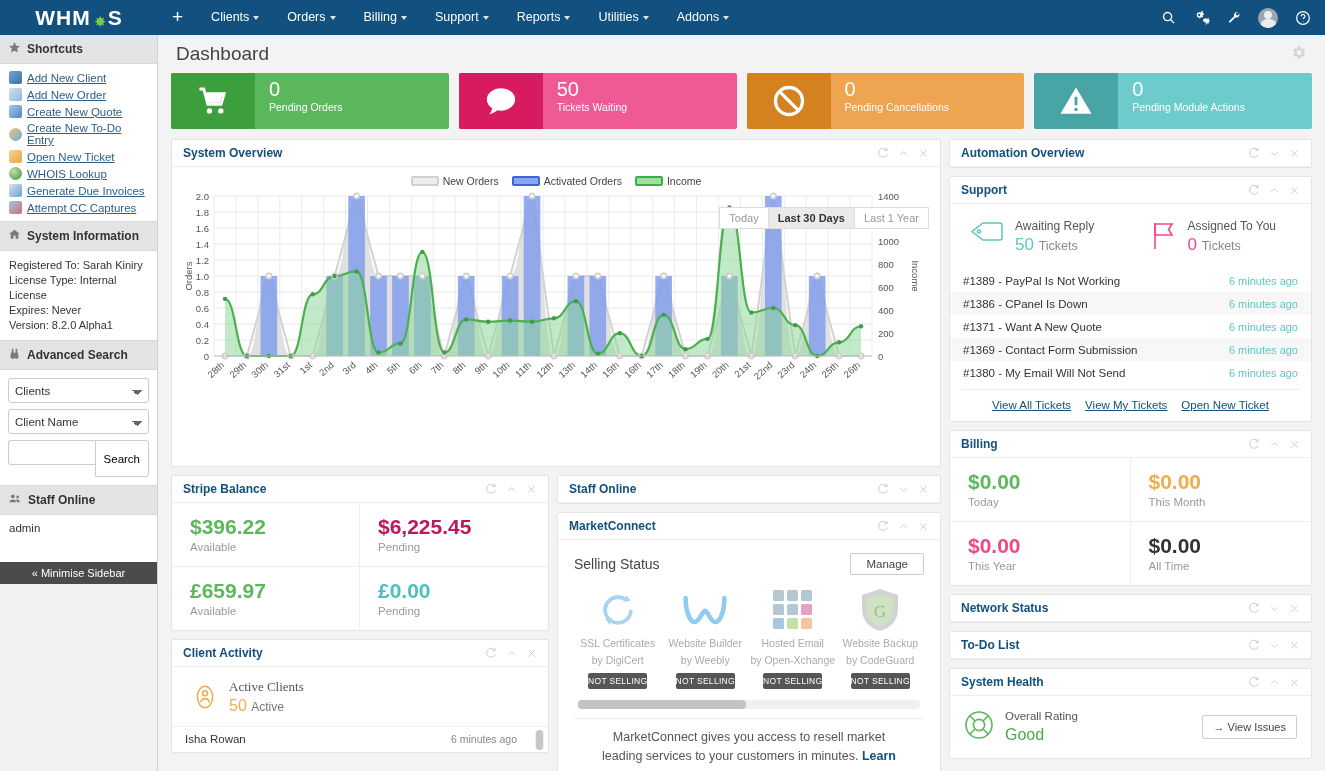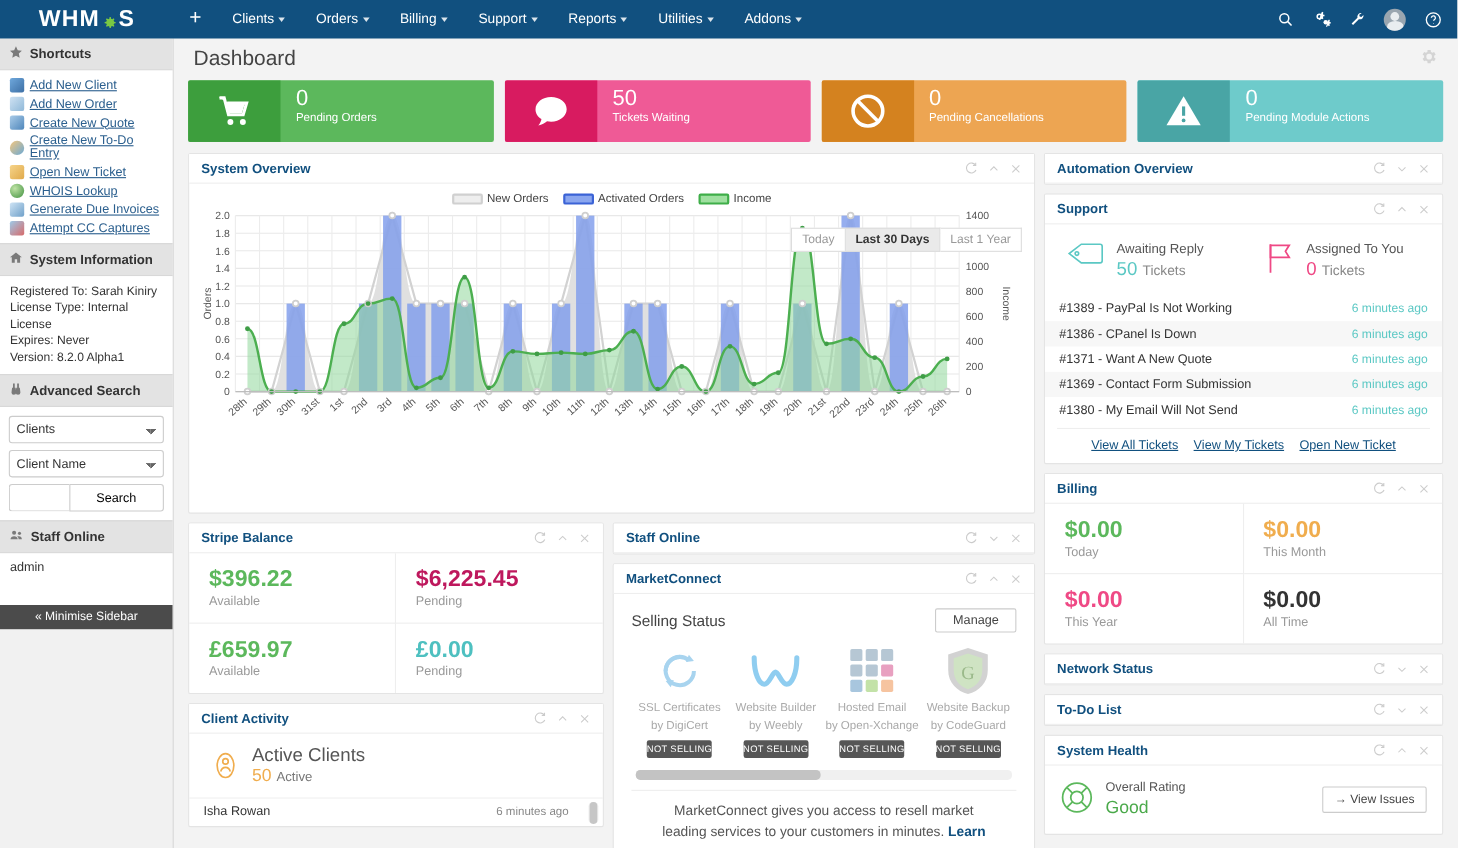--- a/index.html
+++ b/index.html
@@ -52,21 +52,21 @@
   .adv-sel {
     width:100%; height:25px; font-size:11.5px; border:1px solid #ccc; border-radius:3px;
     padding:0 6px; margin-bottom:6px; background:#fff; color:#333;
     font-family:"Liberation Sans",sans-serif; appearance:none;
     background-image:linear-gradient(45deg,transparent 50%,#666 50%),linear-gradient(135deg,#666 50%,transparent 50%);
     background-position:calc(100% - 11px) 11px, calc(100% - 6px) 11px;
     background-size:5px 5px,5px 5px; background-repeat:no-repeat;
   }
   .adv-row { display:flex; }
   .adv-input { flex:1; height:25px; border:1px solid #ccc; border-right:none; border-radius:3px 0 0 3px; font-size:11.5px; padding:0 5px; min-width:0;}
-  .adv-btn { height:25px; border:1px solid #ccc; background:#fff; border-radius:0 3px 3px 0; font-size:11.5px; padding:0 24px; cursor:pointer; font-family:"Liberation Sans",sans-serif;}
+  .adv-btn { height:37px; border:1px solid #ccc; background:#fff; border-radius:0 3px 3px 0; font-size:11.5px; padding:0 8px; cursor:pointer; font-family:"Liberation Sans",sans-serif;}
   .staff-body { background:#fff; padding:7px 9px 28px; font-size:11.5px; color:#333;}
   .minimise { background:#4b4b4b; color:#fff; font-size:11px; text-align:center; padding:5px 0; cursor:pointer;}
 
   
   #pagehead { height:38px; display:flex; align-items:center; padding:0 18px; background:#f3f3f3;}
   #pagetitle { font-size:19px; color:#444; font-weight:normal;}
   #pagegear { margin-left:auto; cursor:pointer; opacity:.45;}
 
   
   #stats { display:flex; gap:10px; padding:0 13px 10px;}
@@ -116,21 +116,21 @@
   .tick-row { display:flex; align-items:center; padding:5.5px 13px; font-size:11.5px; cursor:pointer;}
   .tick-row.alt { background:#f7f7f7;}
   .tick-sub { color:#333;}
   .tick-time { margin-left:auto; color:#5bc8c4; font-size:11px;}
   .sup-links { display:flex; justify-content:center; gap:14px; padding:9px 0 10px; border-top:1px solid #eee; margin:5px 11px 0;}
   .sup-links a { font-size:11.5px; color:#11507f; text-decoration:underline; cursor:pointer;}
 
   
   .ca-top { display:flex; padding:12px 0 8px;}
   .ca-half { width:50%; display:flex; align-items:center; gap:11px; padding-left:20px;}
-  .ca-l { font-size:17px; color:#555; line-height:16px;}
+  .ca-l { font-size:13px; color:#555; line-height:16px;font-family:Liberation Serif, serif;}
   .ca-v { font-size:16px; line-height:21px;}
   .ca-v span { font-size:12px; color:#777;}
   .ca-row { display:flex; align-items:center; padding:6px 13px 7px; font-size:11.5px; border-top:1px solid #f0f0f0; position:relative;}
   .ca-name { color:#333;}
   .ca-time { margin-left:auto; color:#888; font-size:10.5px; padding-right:18px;}
   .ca-scroll { position:absolute; right:4px; top:3px; width:9px; height:20px; background:#f0f0f0; border-radius:4px;}
   .ca-scroll::after{content:"";position:absolute;inset:0 1px;background:#c6c6c6;border-radius:4px;}
 
   
   .mc-body { padding:13px 16px 10px;}

